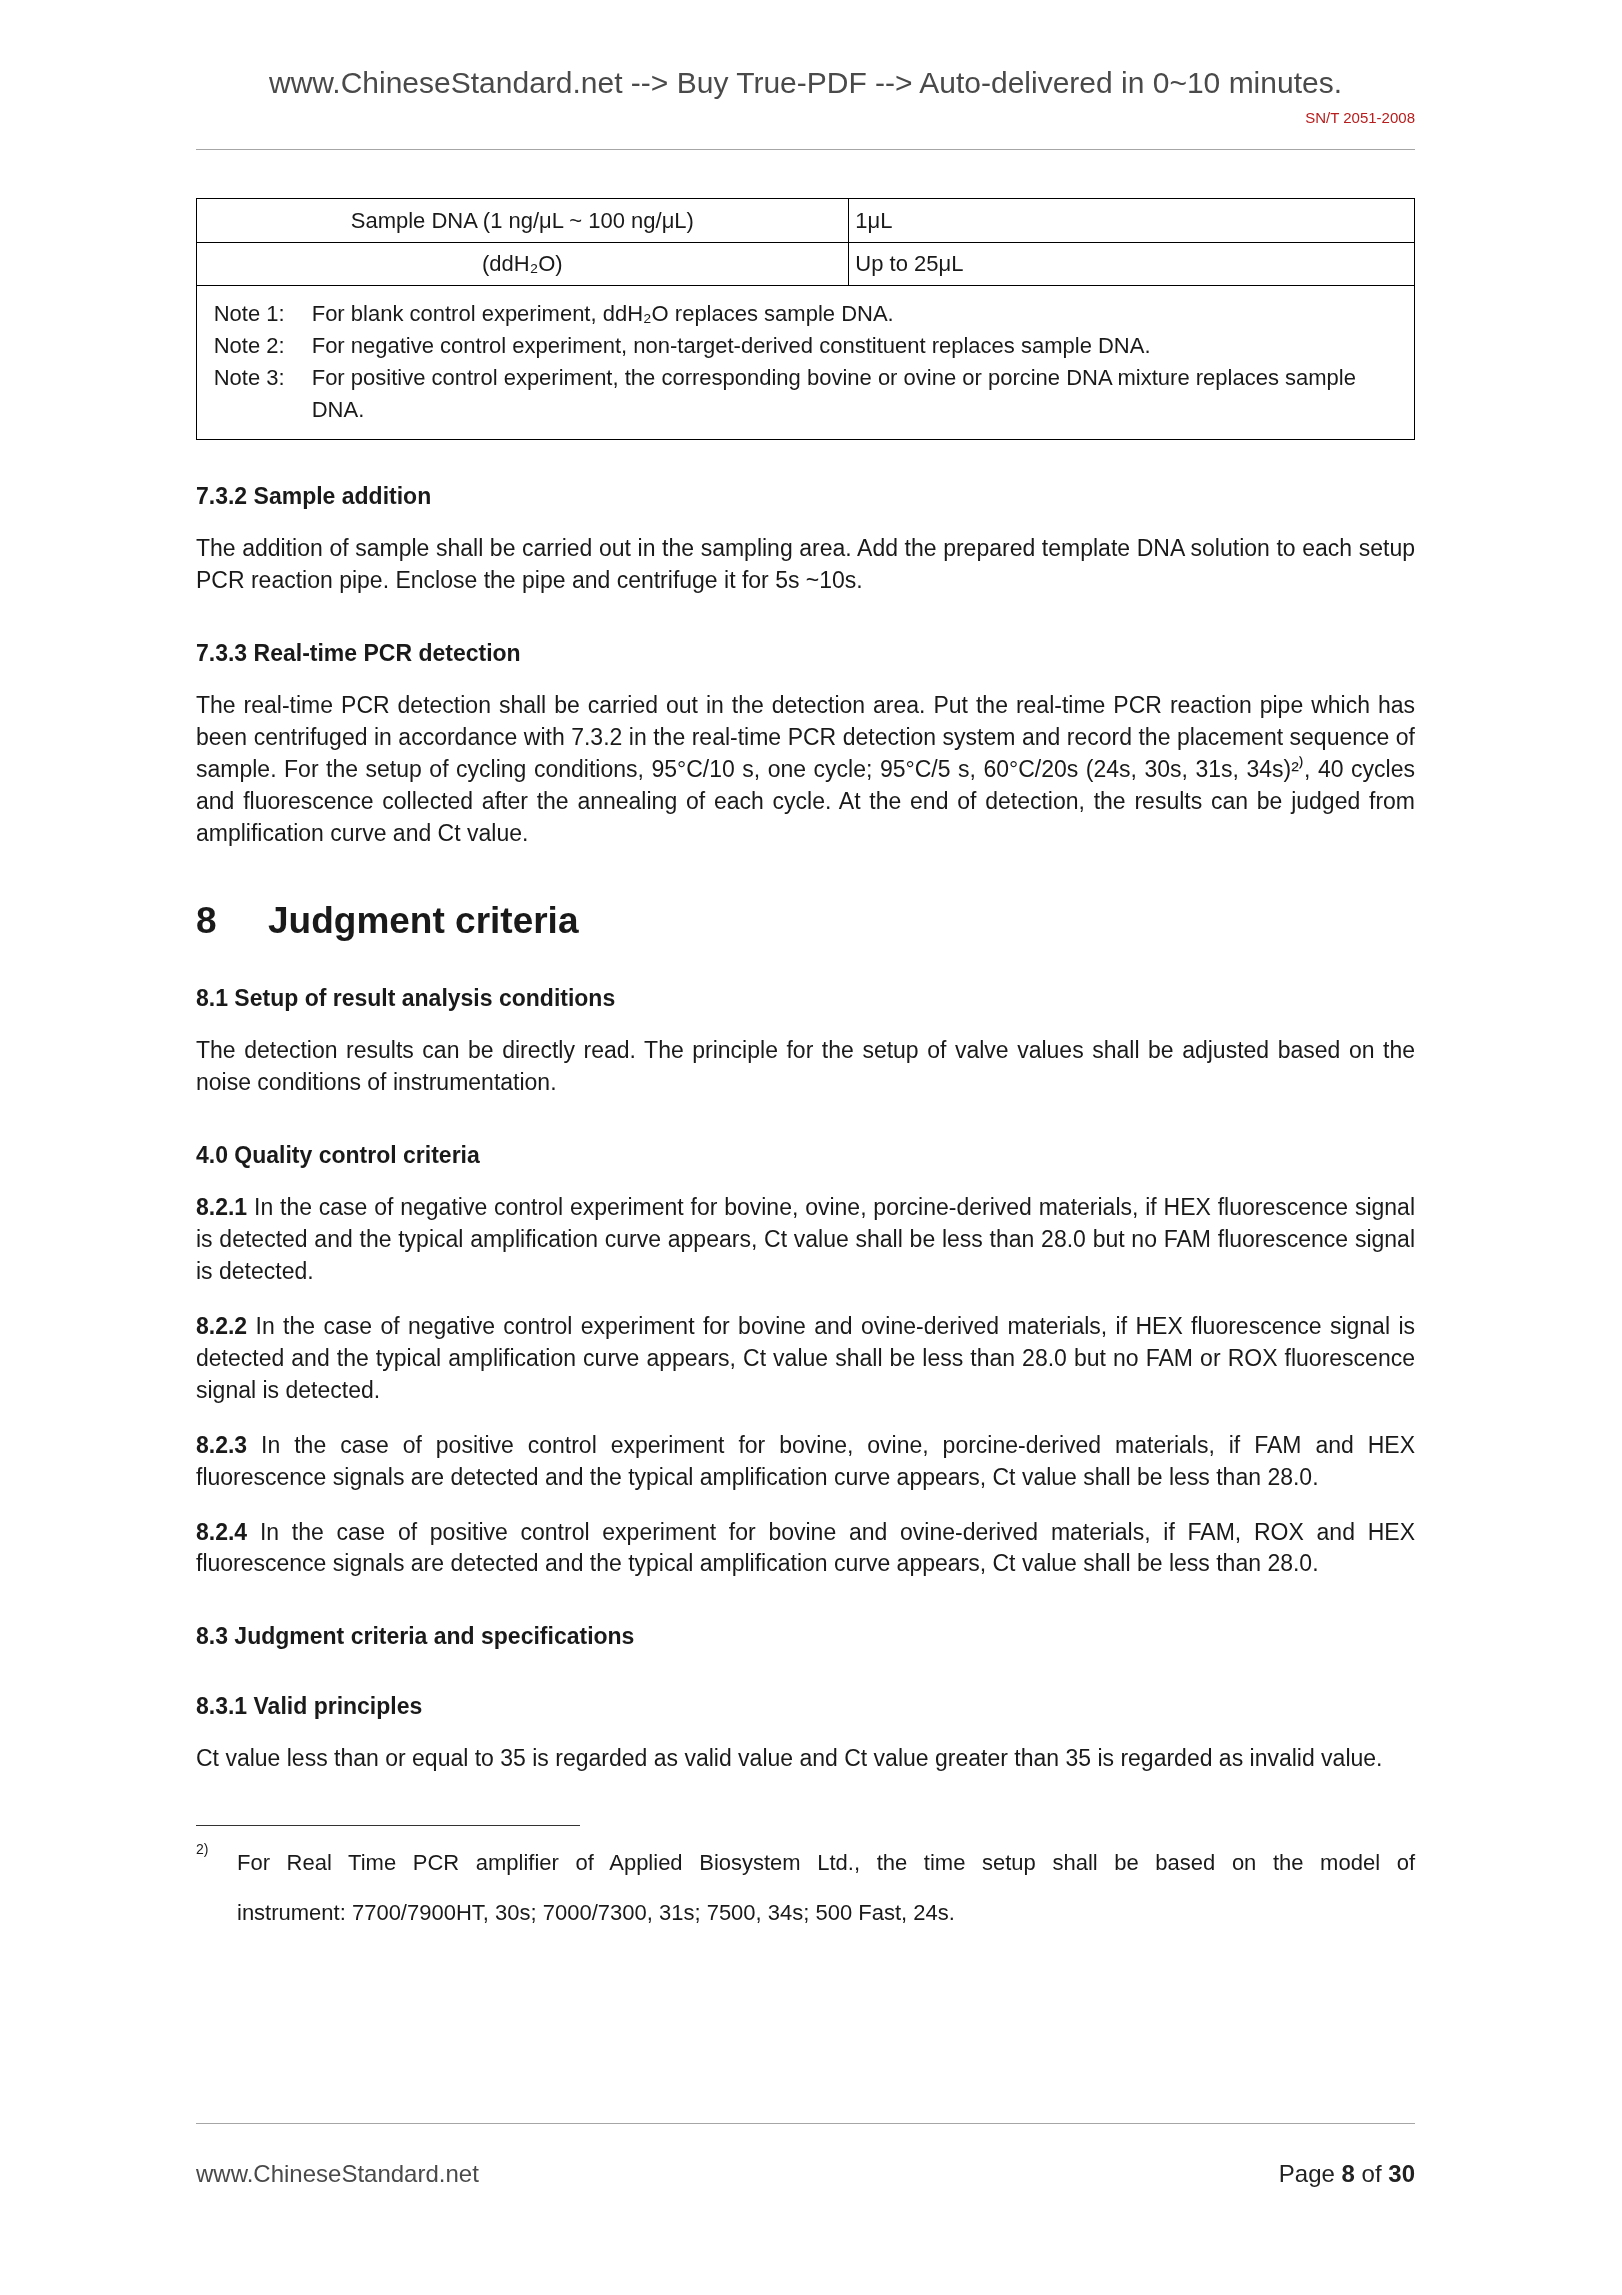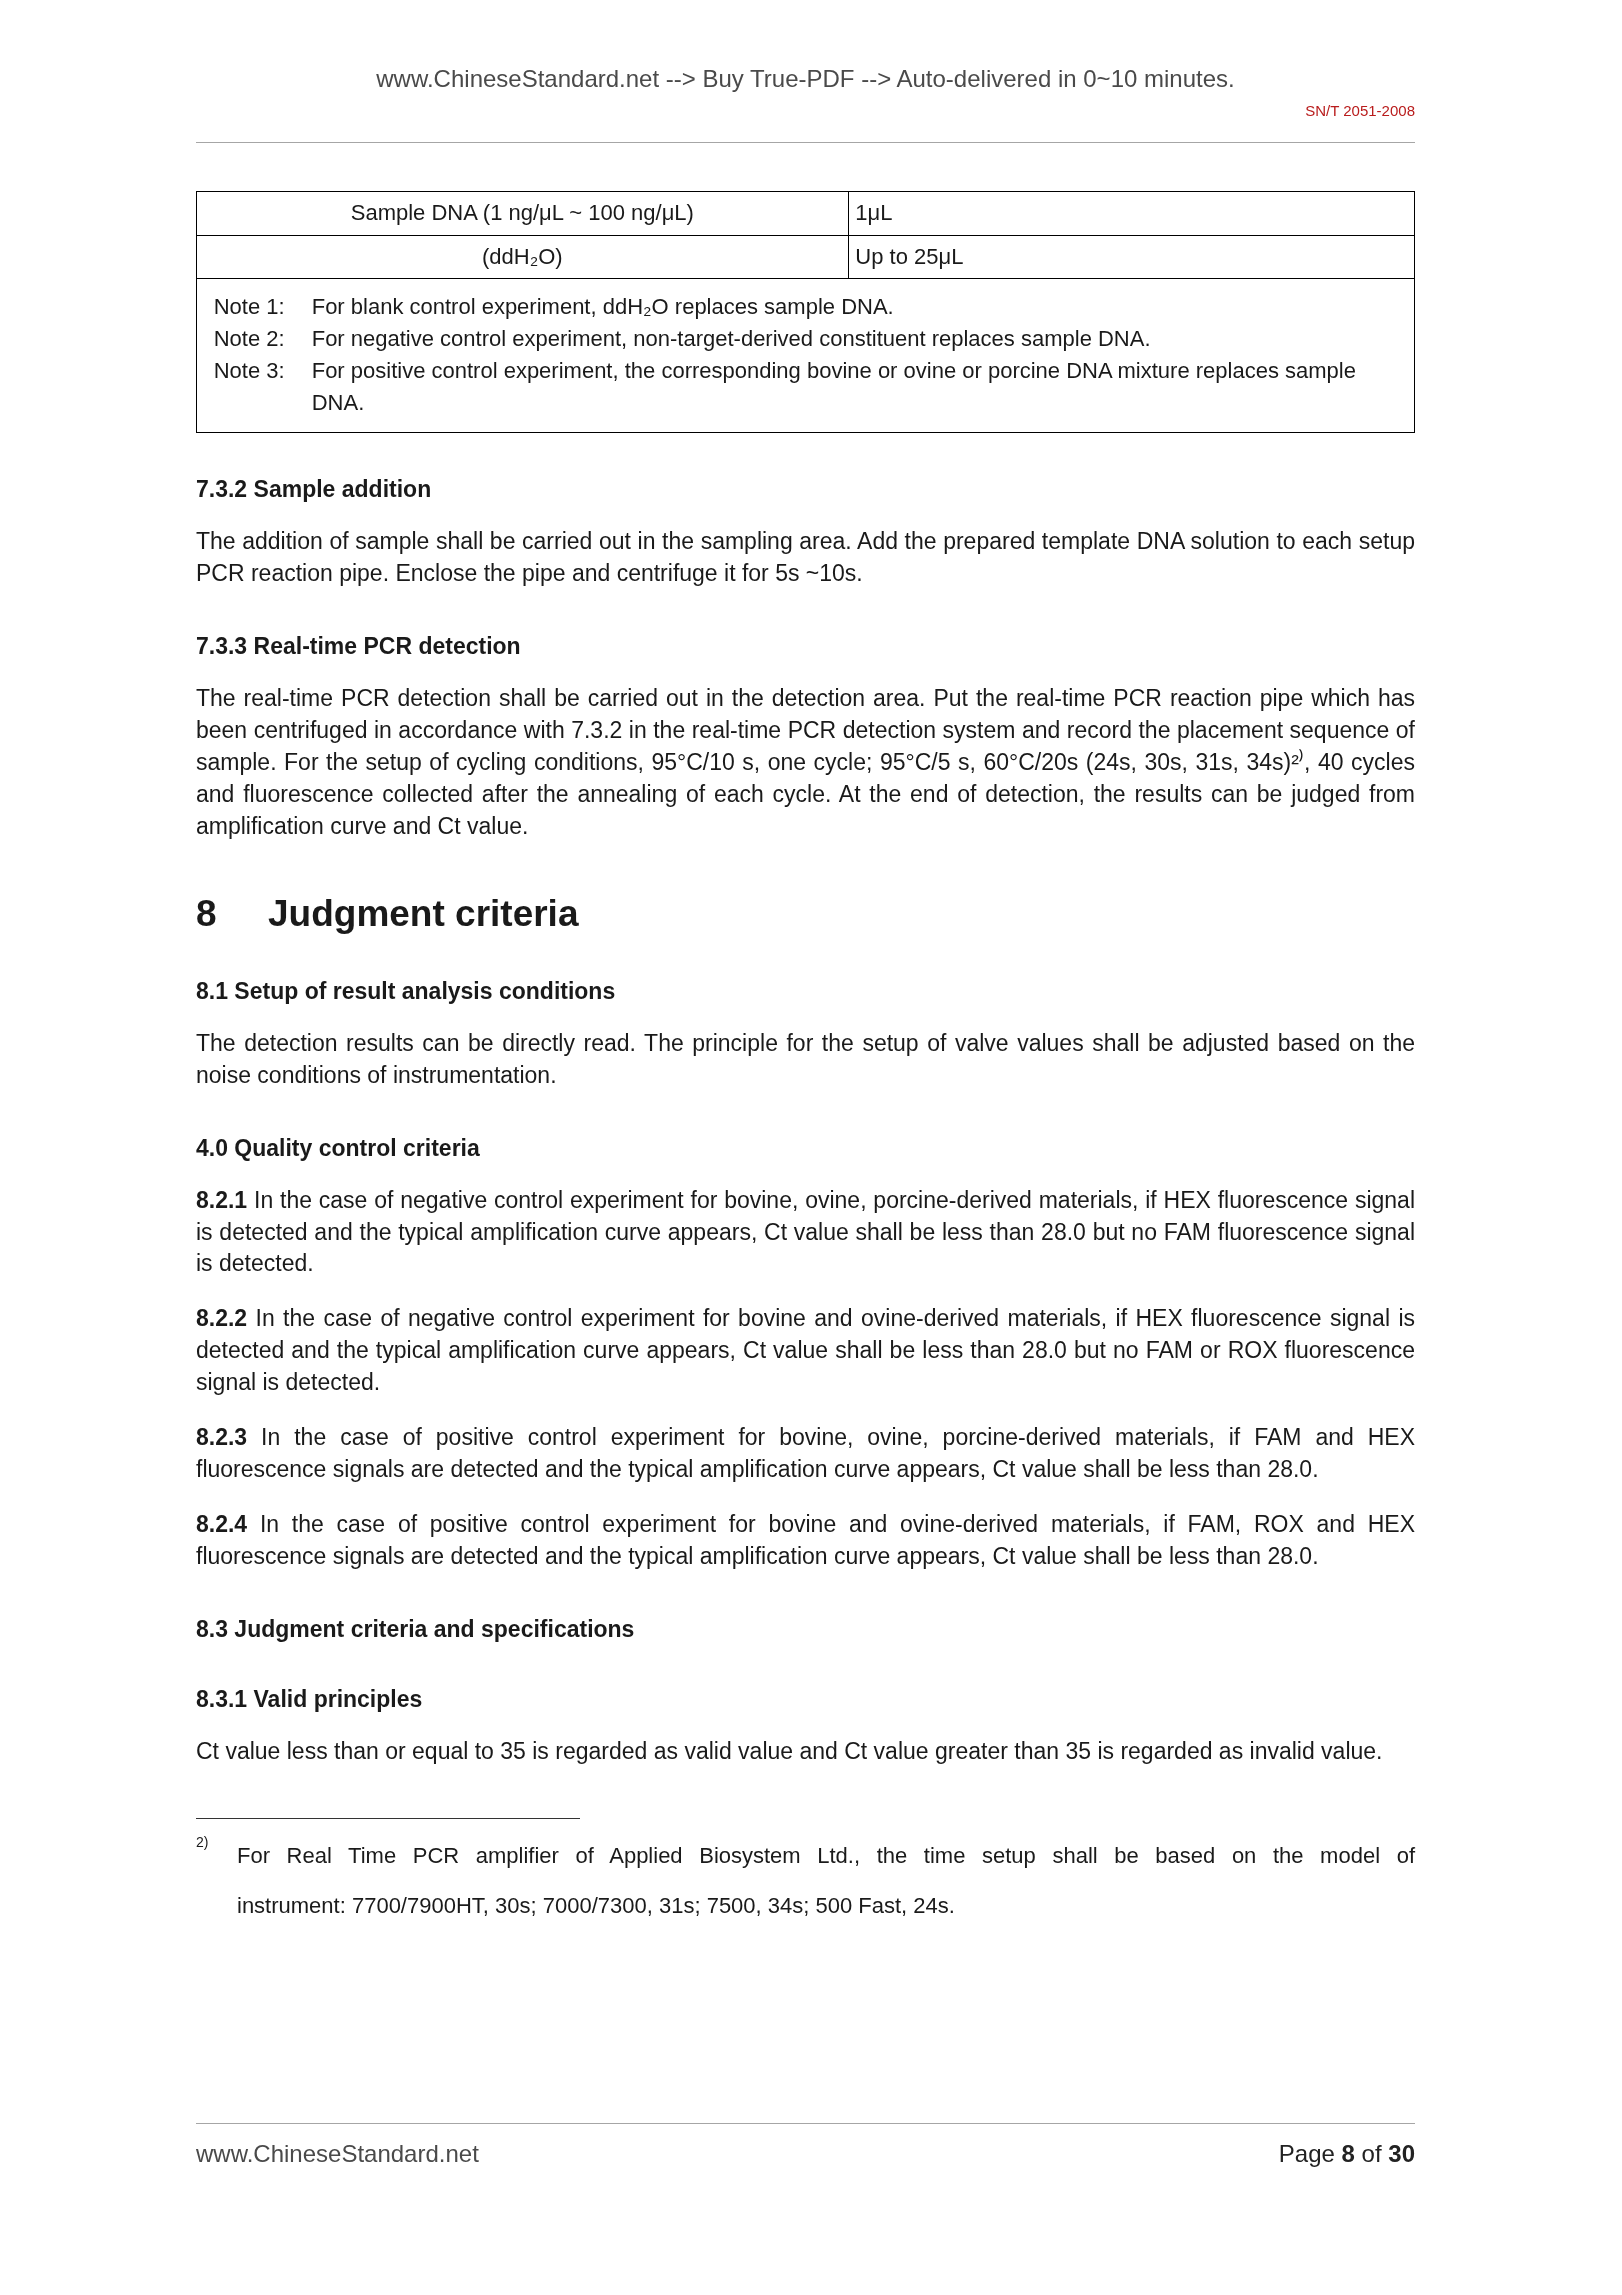--- a/index.html
+++ b/index.html
@@ -7,21 +7,21 @@
   .page {
     position:relative;
     width:1623px; height:2295px;
     background:#ffffff;
     font-family:"Liberation Sans", sans-serif;
     color:#1a1a1a;
     padding:65px 208px 0 196px;
     overflow:hidden;
   }
   
-  .banner { text-align:center; font-size:24px; color:#4a4a4a; line-height:1.2; }
+  .banner { text-align:center; font-size:30px; color:#4a4a4a; line-height:1.2; }
   .docnum { text-align:right; font-size:15px; color:#b91c1c; margin-top:8.3px; }
   .rule   { border-top:1.7px solid #a6a6a6; margin-top:23px; }
   
   table.spec-table {
     width:100%;
     border-collapse:collapse;
     margin-top:48px;
     font-size:22px;
     color:#1a1a1a;
   }
@@ -44,21 +44,21 @@
   b.runin { font-weight:bold; }
   
   .footnote-rule { width:384px; border-top:1.7px solid #333; margin-top:50px; }
   .footnote { display:flex; margin-top:20px; font-size:22px; color:#1a1a1a; }
   .fn-marker { flex:0 0 41px; font-size:14px; vertical-align:super; position:relative; top:-5px; }
   .fn-text { flex:1 1 auto; }
   .fn-line1 { text-align:justify; text-align-last:justify; line-height:1.5; }
   .fn-line2 { margin-top:16.7px; line-height:1.5; }
   
   footer.pfooter { position:absolute; left:196px; right:208px; top:2100px; }
-  .footer-row { display:flex; justify-content:space-between; margin-top:16px; font-size:24px;gap:32px; }
+  .footer-row { display:flex; justify-content:space-between; margin-top:36px; font-size:24px;gap:32px; }
   .site { color:#4a4a4a; text-decoration:none; cursor:pointer; }
   .pageinfo { color:#222; }
   .pageinfo b { font-weight:bold; }
 </style>
 </head>
 <body>
 
 <div class="page">
 
   <header>

